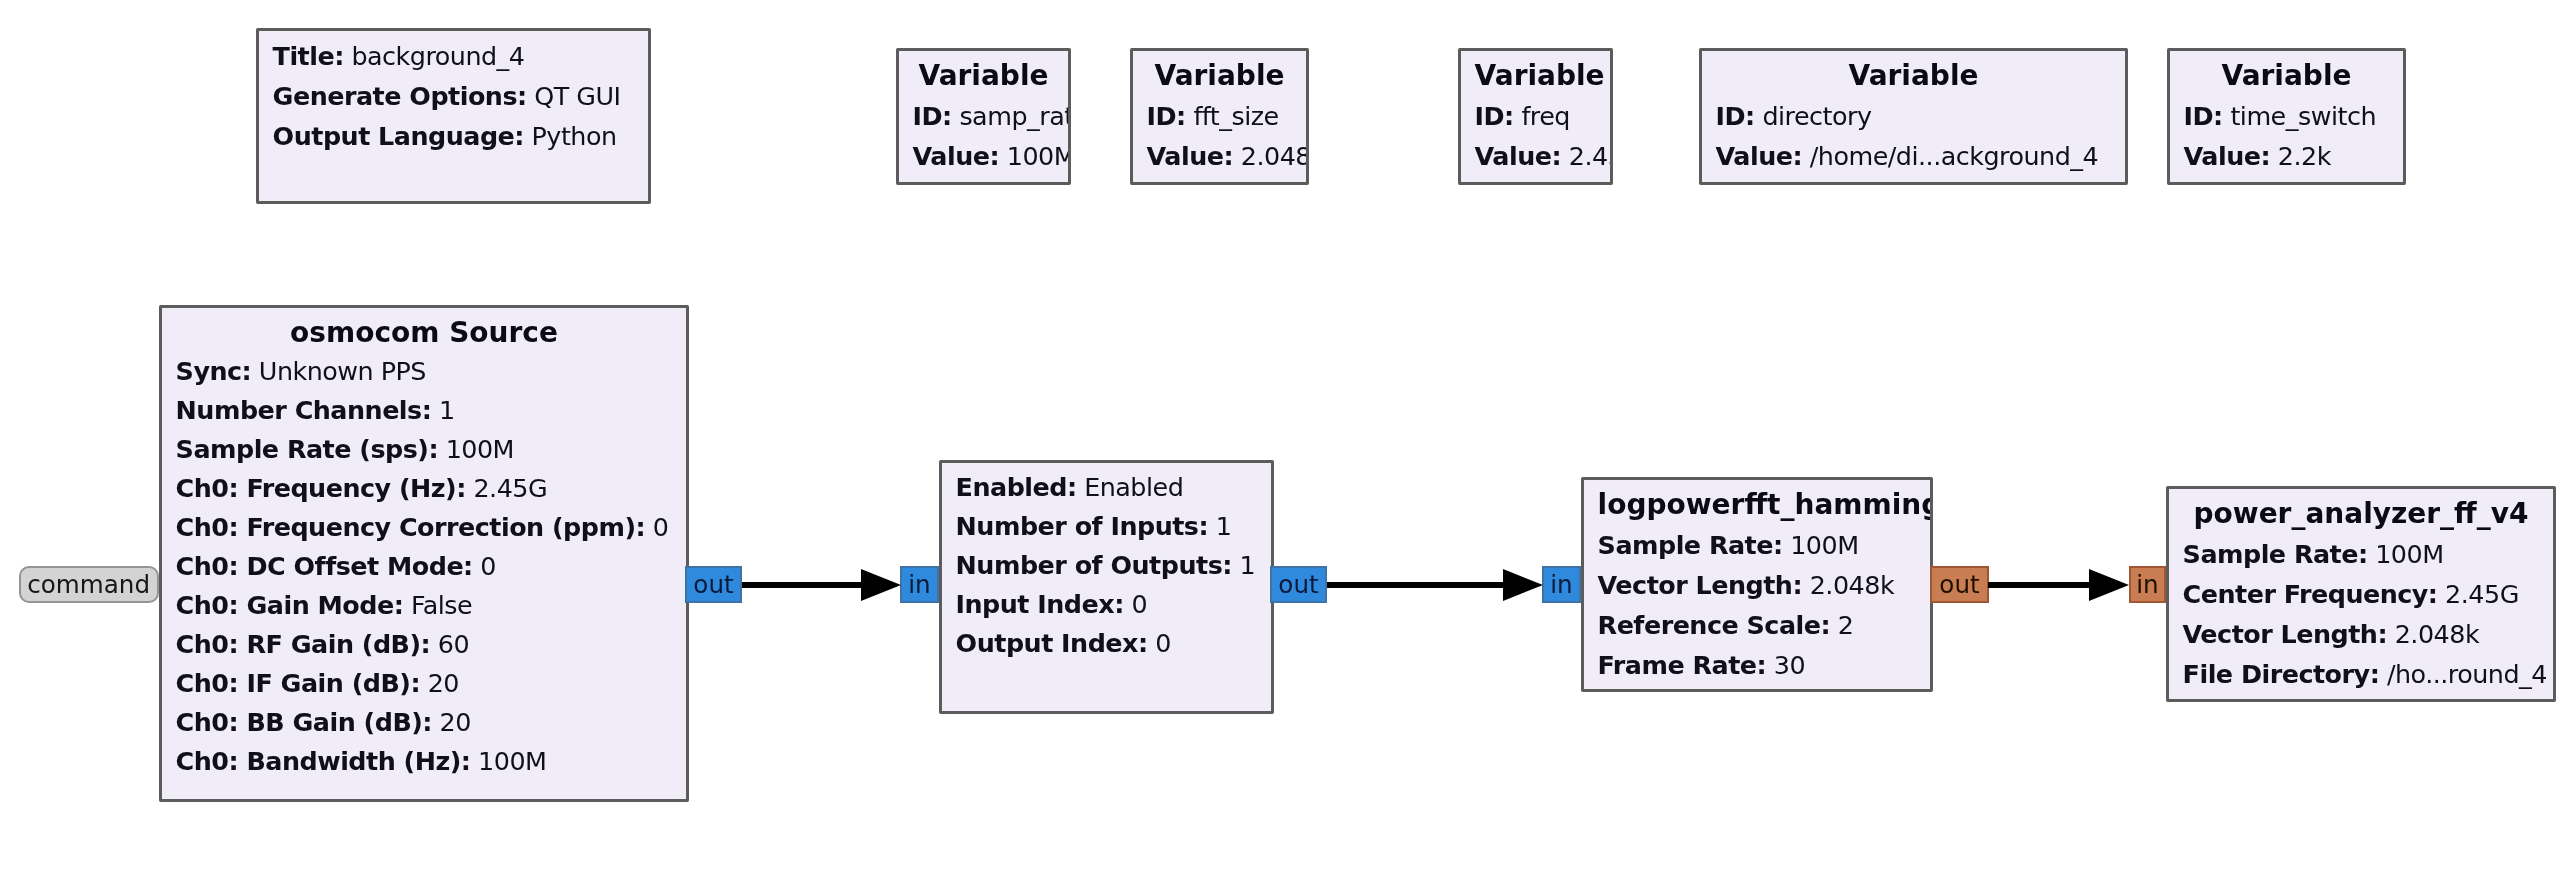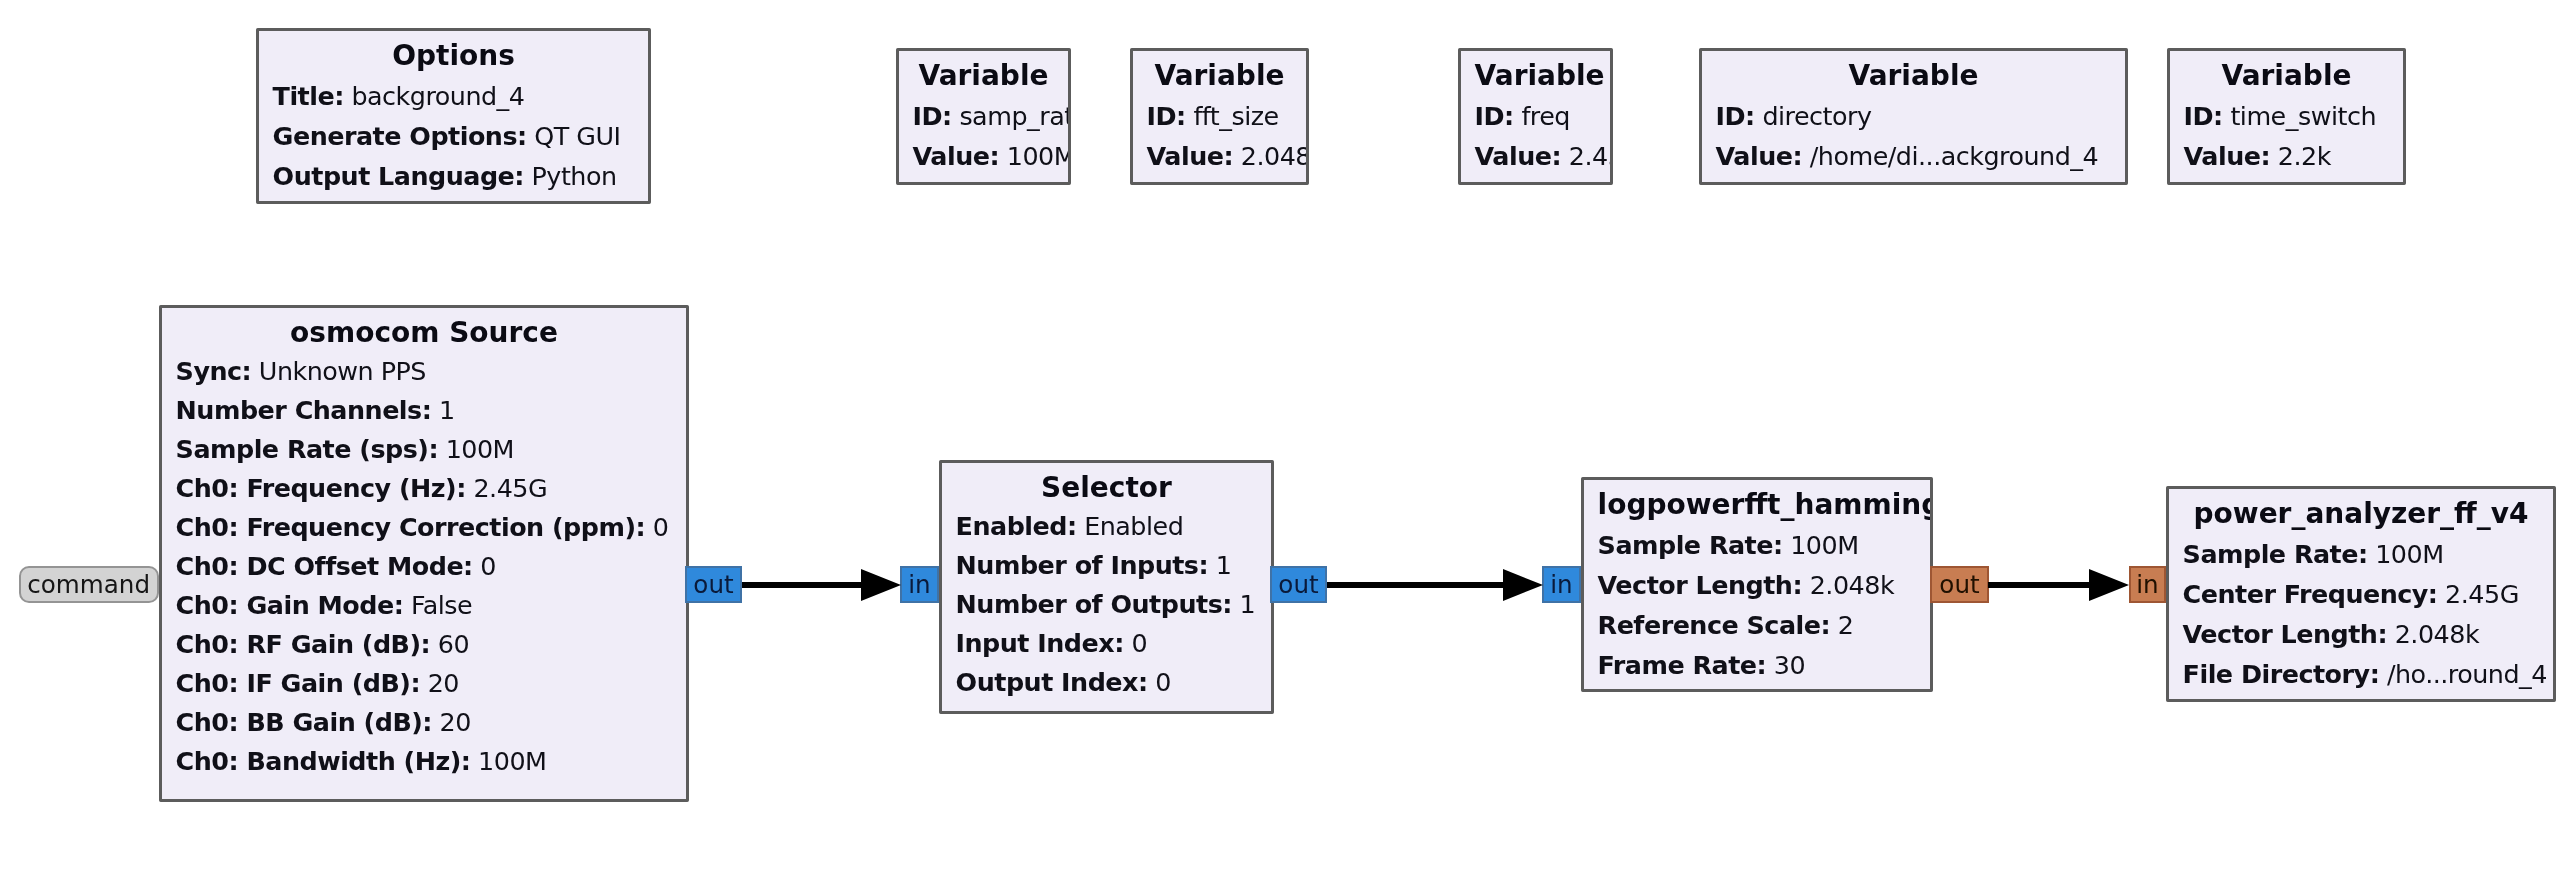--- a/index.html
+++ b/index.html
@@ -72,21 +72,20 @@
     border-bottom: 16px solid transparent;
     border-left: 40px solid #000000;
   }
 </style>
 </head>
 <body>
 
 <div class="canvas">
 
   <div class="block lh47" style="left:256px; top:28px; width:395px; height:176px;">
-    <div class="block-title">Options</div>
     <div>
         <div class="param"><span class="plabel">Title:</span><span class="pvalue">background_4</span></div>
         <div class="param"><span class="plabel">Generate Options:</span><span class="pvalue">QT GUI</span></div>
         <div class="param"><span class="plabel">Output Language:</span><span class="pvalue">Python</span></div>
       </div>
   </div>
 
   <div class="block lh47" style="left:896px; top:48px; width:175px; height:137px;">
     <div class="block-title">Variable</div>
     <div>
@@ -138,21 +137,20 @@
         <div class="param"><span class="plabel">Ch0: DC Offset Mode:</span><span class="pvalue">0</span></div>
         <div class="param"><span class="plabel">Ch0: Gain Mode:</span><span class="pvalue">False</span></div>
         <div class="param"><span class="plabel">Ch0: RF Gain (dB):</span><span class="pvalue">60</span></div>
         <div class="param"><span class="plabel">Ch0: IF Gain (dB):</span><span class="pvalue">20</span></div>
         <div class="param"><span class="plabel">Ch0: BB Gain (dB):</span><span class="pvalue">20</span></div>
         <div class="param"><span class="plabel">Ch0: Bandwidth (Hz):</span><span class="pvalue">100M</span></div>
       </div>
   </div>
 
   <div class="block lh465" style="left:939px; top:460px; width:335px; height:254px;">
-    <div class="block-title">Selector</div>
     <div>
         <div class="param"><span class="plabel">Enabled:</span><span class="pvalue">Enabled</span></div>
         <div class="param"><span class="plabel">Number of Inputs:</span><span class="pvalue">1</span></div>
         <div class="param"><span class="plabel">Number of Outputs:</span><span class="pvalue">1</span></div>
         <div class="param"><span class="plabel">Input Index:</span><span class="pvalue">0</span></div>
         <div class="param"><span class="plabel">Output Index:</span><span class="pvalue">0</span></div>
       </div>
   </div>
 
   <div class="block lh47" style="left:1581px; top:477px; width:352px; height:215px;">

